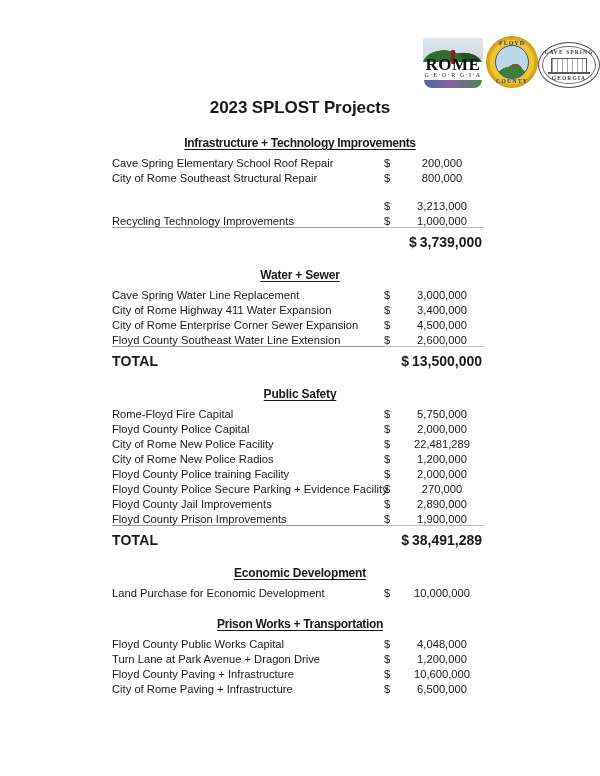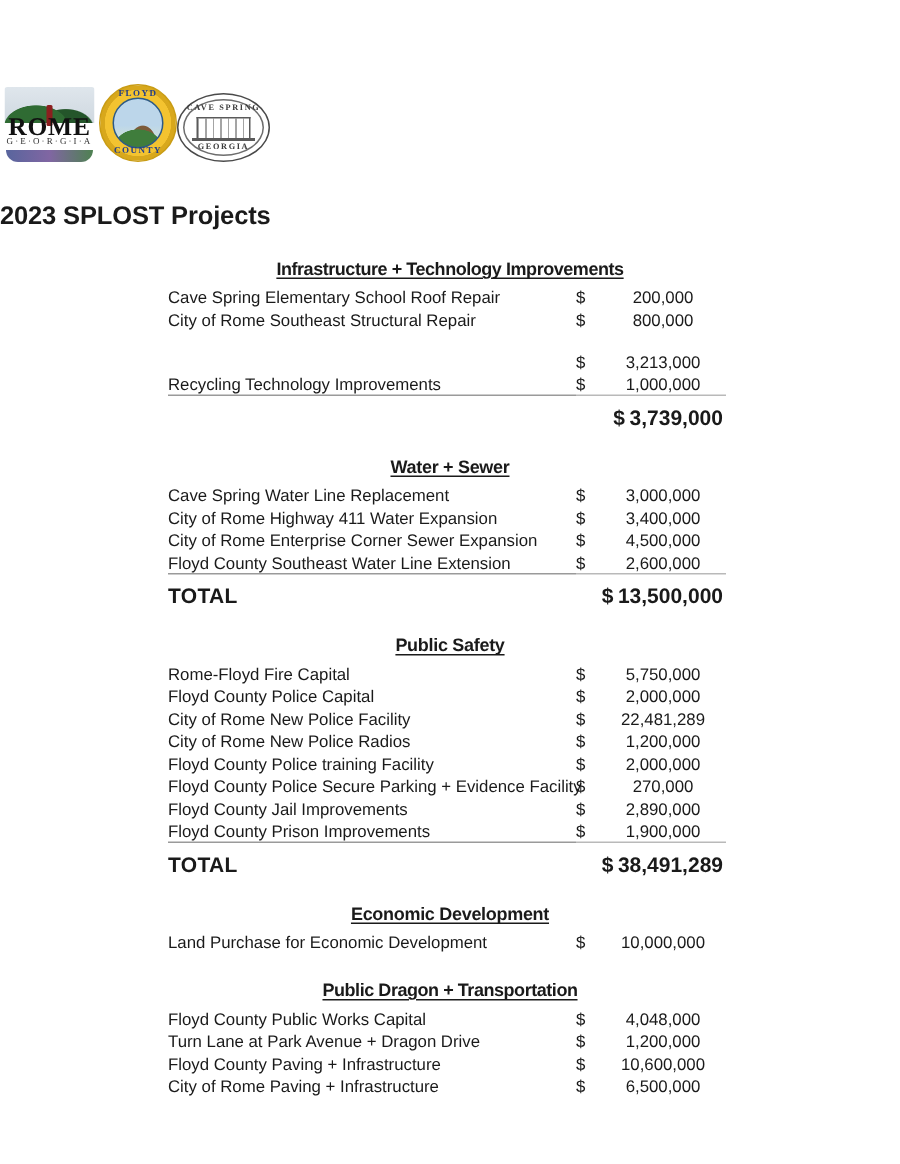--- a/index.html
+++ b/index.html
@@ -17,23 +17,23 @@
   .page {
     position: relative;
     width: 600px;
     height: 776px;
     background: #ffffff;
   }
 
   
   .logo-band {
     display: flex;
-    justify-content: flex-start;
+    justify-content: flex-end;
     align-items: flex-end;
-    padding-top: 48px;
+    padding-top: 28px;
     height: 60px;
   }
   .logo { position: relative; }
 
   
   .logo-rome {
     width: 66px;
     height: 50px;
     overflow: hidden;
   }
@@ -164,22 +164,22 @@
   .cave-bldg:after {
     content: "";
     position: absolute;
     left: -4px; bottom: -2px;
     width: 42px; height: 2px;
     background: #5a5a5a;
   }
 
   
   .doc-title {
-    margin-top: 26px;
-    text-align: left;
+    margin-top: 10px;
+    text-align: center;
     font-size: 17px;
     font-weight: 700;
     letter-spacing: -0.1px;
   }
   .section { margin-top: 18px; }
   .section-title {
     text-align: center;
     font-size: 12px;
     font-weight: 700;
     text-decoration: underline;
@@ -390,21 +390,21 @@
           <tbody>
             <tr class="">
               <td class="label">Land Purchase for Economic Development</td>
               <td class="cur">$</td>
               <td class="amt">10,000,000</td>
             </tr>
           </tbody>
         </table>
       </div>
       <div class="section">
-        <div class="section-title wide">Public Dragon + Transportation</div>
+        <div class="section-title wide">Prison Works + Transportation</div>
         <table class="items">
           <tbody>
             <tr class="">
               <td class="label">Floyd County Public Works Capital</td>
               <td class="cur">$</td>
               <td class="amt">4,048,000</td>
             </tr>
             <tr class="">
               <td class="label">Turn Lane at Park Avenue + Dragon Drive</td>
               <td class="cur">$</td>

